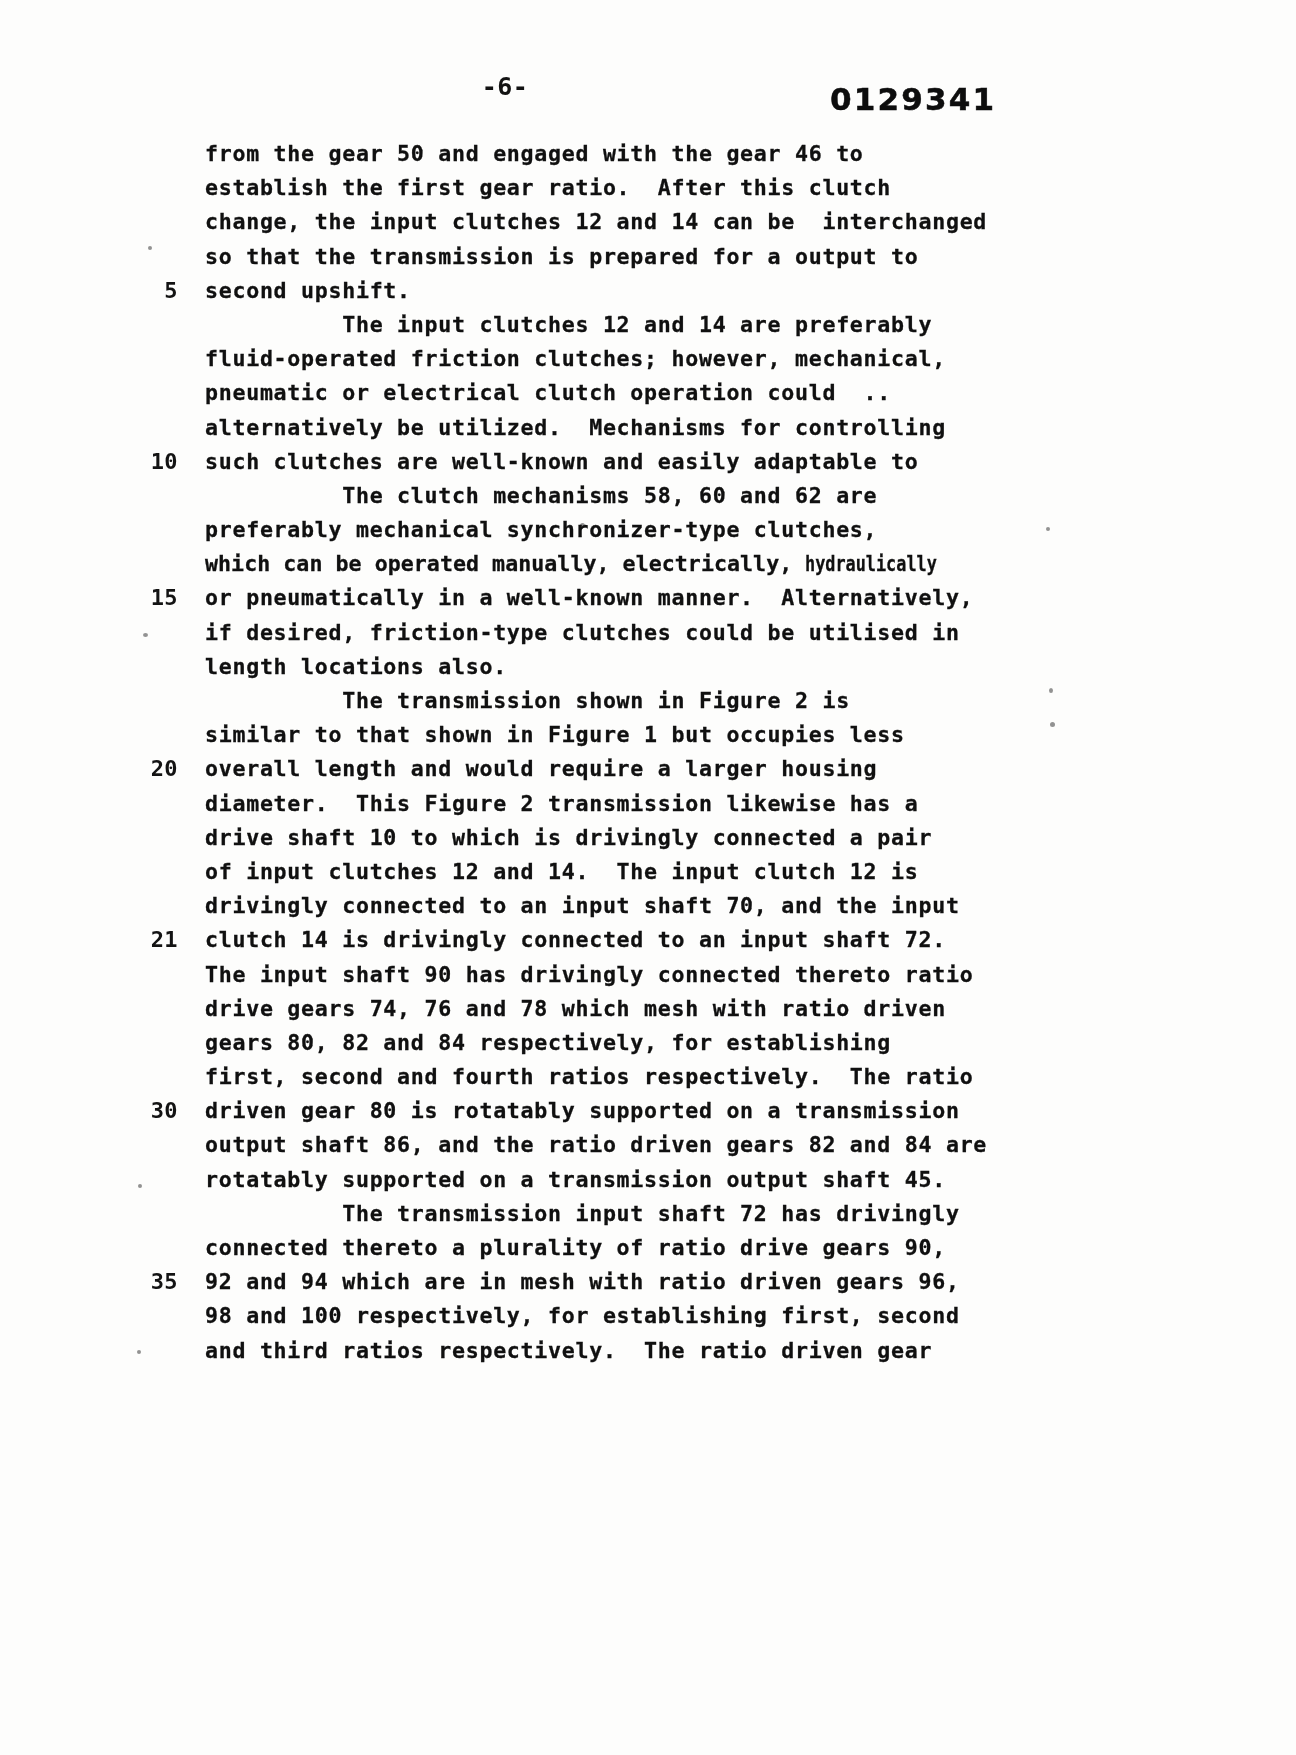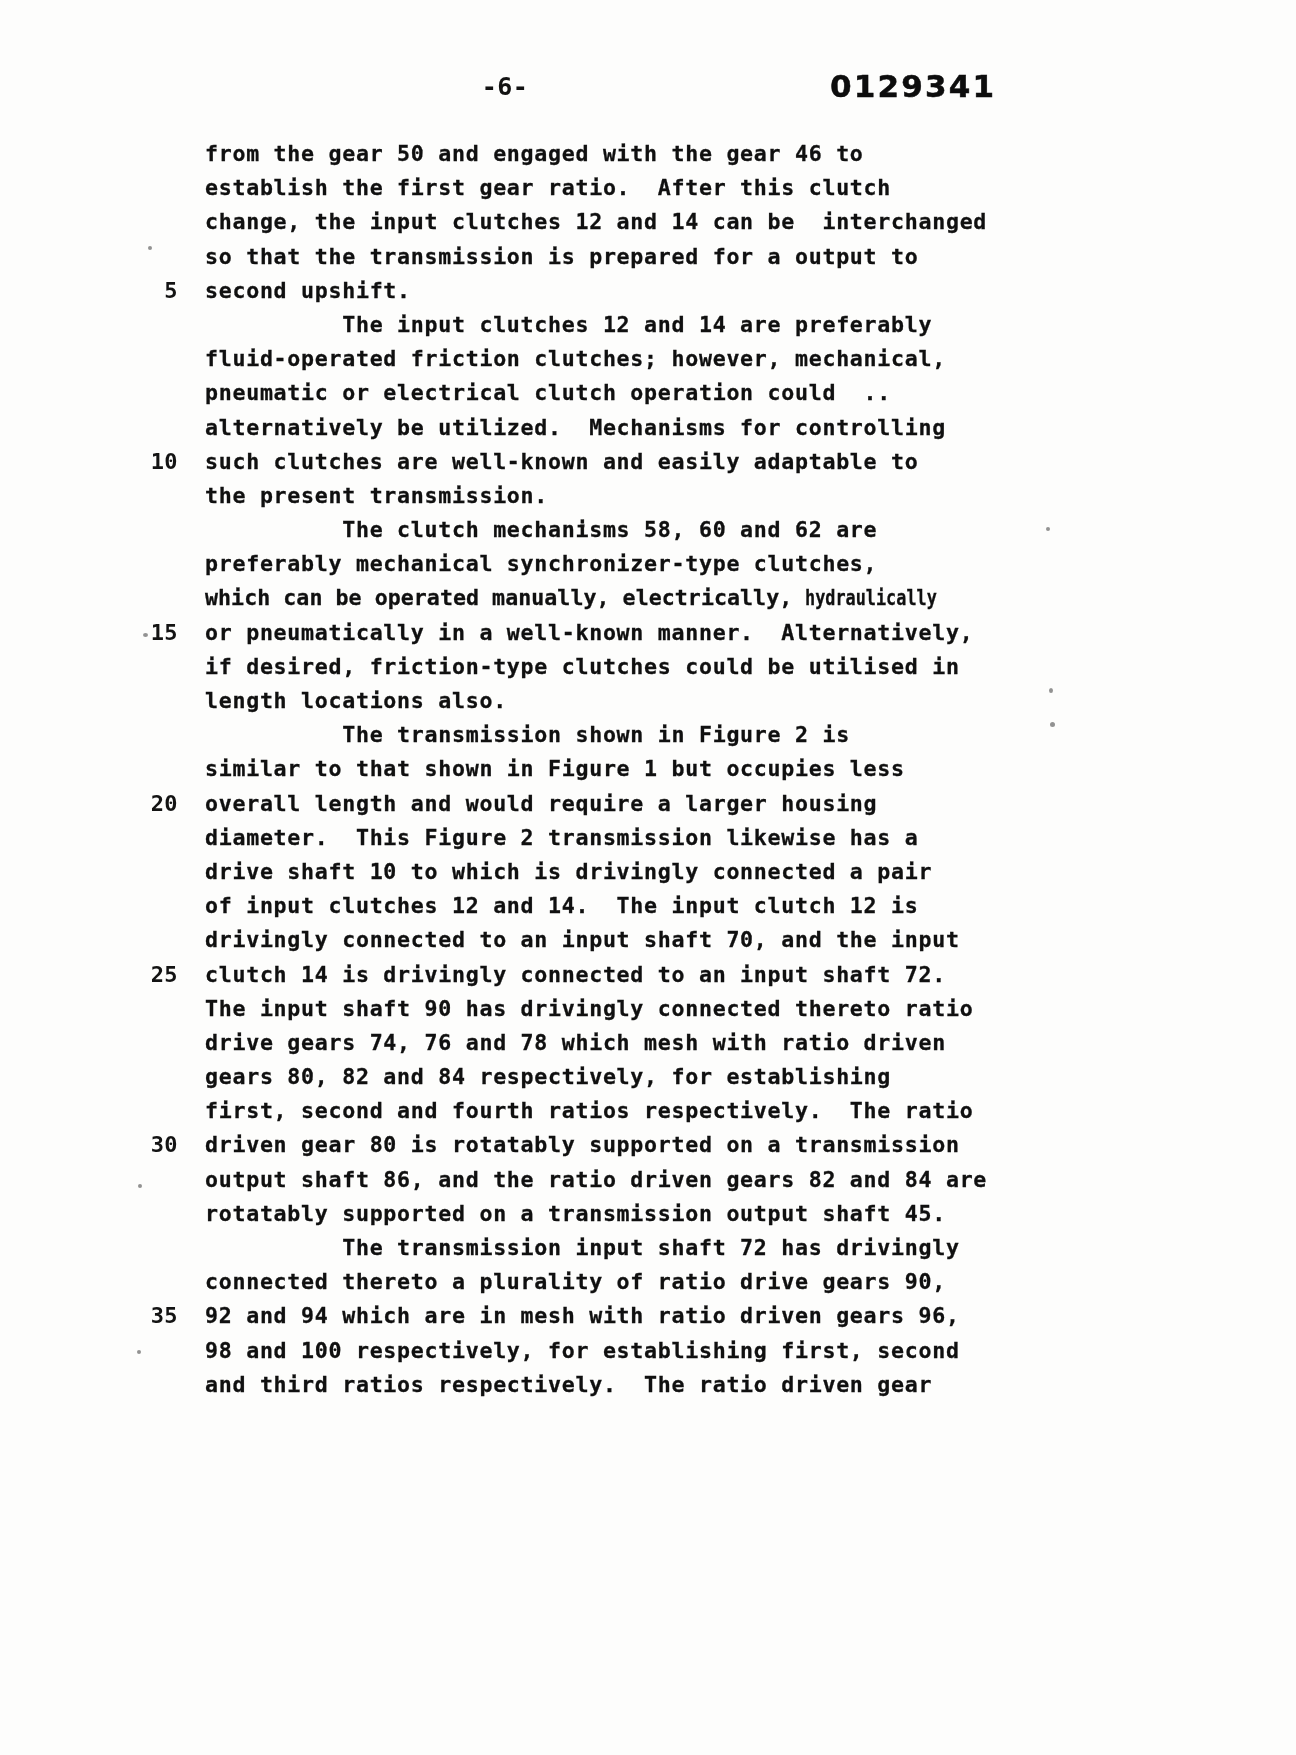--- a/index.html
+++ b/index.html
@@ -34,21 +34,21 @@
     text-align: center;
     font-family: "DejaVu Sans Mono", monospace;
     font-size: 25px;
     font-weight: 700;
     color: #121212;
     letter-spacing: 0.5px;
   }
   .patent-number {
     position: absolute;
     left: 830px;
-    top: 0px;
+    top: 13px;
     font-family: "DejaVu Sans", sans-serif;
     font-size: 31px;
     font-weight: 700;
     color: #0d0d0d;
     letter-spacing: 2.2px;
     -webkit-text-stroke: 0.5px #0d0d0d;
   }
 
   
   .body-block {
@@ -152,23 +152,20 @@
         <div class="line-text">pneumatic or electrical clutch operation could  ..</div>
       </div>
       <div class="line-row">
         <div class="line-text">alternatively be utilized.  Mechanisms for controlling</div>
       </div>
       <div class="line-row">
         <div class="line-no">10</div>
         <div class="line-text">such clutches are well-known and easily adaptable to</div>
       </div>
       <div class="line-row">
-        <div class="line-text">the present transmission.</div>
-      </div>
-      <div class="line-row">
         <div class="line-text">          The clutch mechanisms 58, 60 and 62 are</div>
       </div>
       <div class="line-row">
         <div class="line-text">preferably mechanical synchronizer-type clutches,</div>
       </div>
       <div class="line-row">
         <div class="line-text squeeze"><span>which can be operated manually, electrically, </span><span class="tight">hydraulically</span></div>
       </div>
       <div class="line-row">
         <div class="line-no">15</div>
@@ -196,21 +193,21 @@
       <div class="line-row">
         <div class="line-text">drive shaft 10 to which is drivingly connected a pair</div>
       </div>
       <div class="line-row">
         <div class="line-text">of input clutches 12 and 14.  The input clutch 12 is</div>
       </div>
       <div class="line-row">
         <div class="line-text">drivingly connected to an input shaft 70, and the input</div>
       </div>
       <div class="line-row">
-        <div class="line-no">25</div>
+        <div class="line-no">21</div>
         <div class="line-text">clutch 14 is drivingly connected to an input shaft 72.</div>
       </div>
       <div class="line-row">
         <div class="line-text">The input shaft 90 has drivingly connected thereto ratio</div>
       </div>
       <div class="line-row">
         <div class="line-text">drive gears 74, 76 and 78 which mesh with ratio driven</div>
       </div>
       <div class="line-row">
         <div class="line-text">gears 80, 82 and 84 respectively, for establishing</div>

